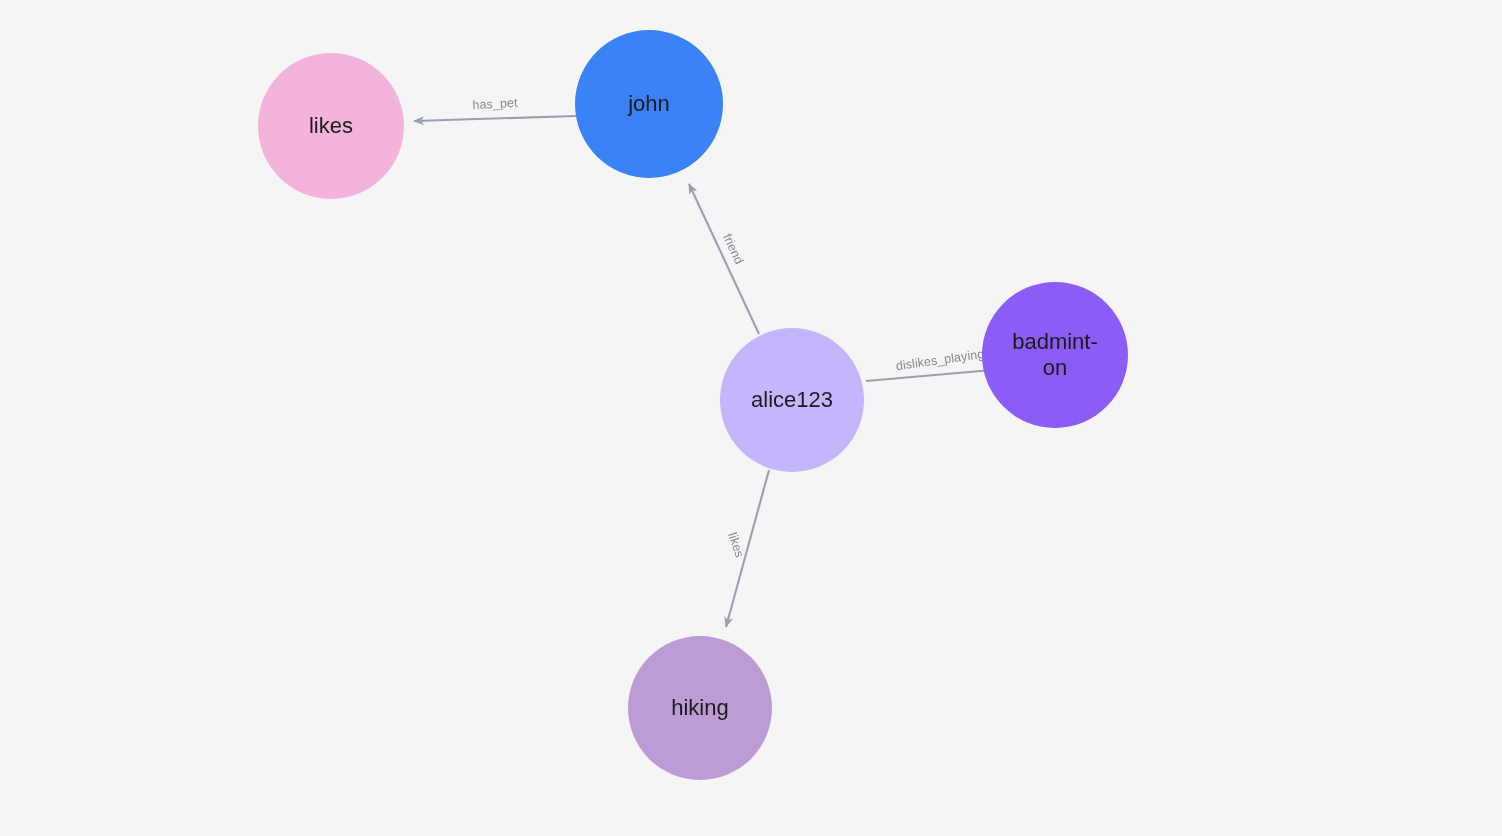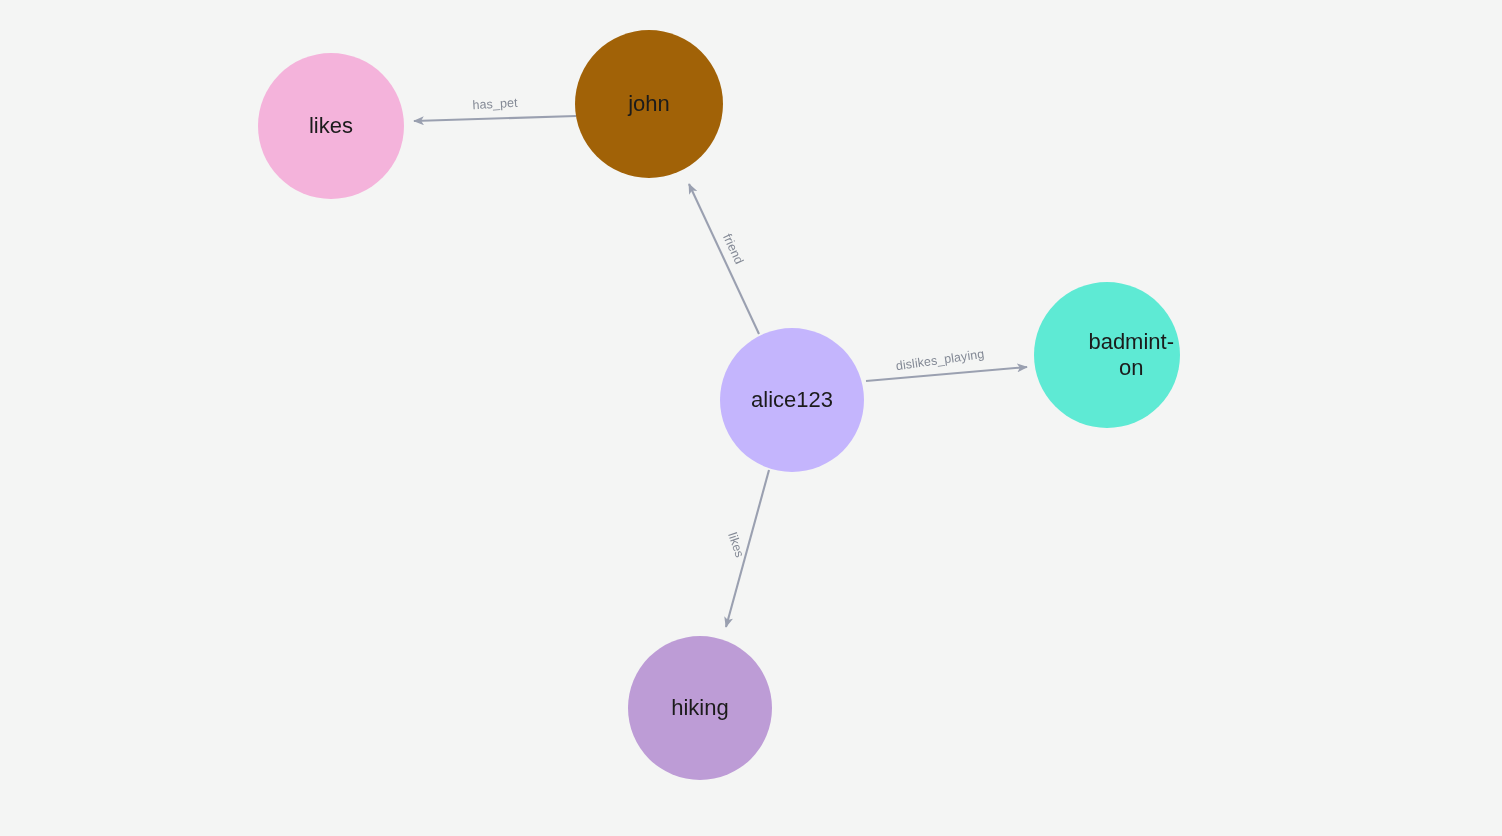--- a/index.html
+++ b/index.html
@@ -85,29 +85,29 @@
   <div class="edge-label" style="left:733px; top:249px; transform: translate(-50%,-50%) rotate(65deg);">friend</div>
 
   <div class="edge-label" style="left:940px; top:360px; transform: translate(-50%,-50%) rotate(-8deg);">dislikes_playing</div>
 
   <div class="edge-label" style="left:736px; top:545px; transform: translate(-50%,-50%) rotate(71deg);">likes</div>
 
   <div class="graph-node" style="left:258px; top:53px; width:146px; height:146px; background:#f4b3db;">
     <span class="node-label">likes</span>
   </div>
 
-  <div class="graph-node" style="left:575px; top:30px; width:148px; height:148px; background:#a16207;">
+  <div class="graph-node" style="left:575px; top:30px; width:148px; height:148px; background:#3b82f6;">
     <span class="node-label">john</span>
   </div>
 
   <div class="graph-node" style="left:720px; top:328px; width:144px; height:144px; background:#c4b5fd;">
     <span class="node-label">alice123</span>
   </div>
 
-  <div class="graph-node" style="left:1034px; top:282px; width:146px; height:146px; background:#5eead4;justify-content:flex-end;">
+  <div class="graph-node" style="left:982px; top:282px; width:146px; height:146px; background:#8b5cf6;">
     <span class="node-label">badmint-
 on</span>
   </div>
 
   <div class="graph-node" style="left:628px; top:636px; width:144px; height:144px; background:#bd9cd6;justify-content:center;">
     <span class="node-label">hiking</span>
   </div>
 
 </div>
 

